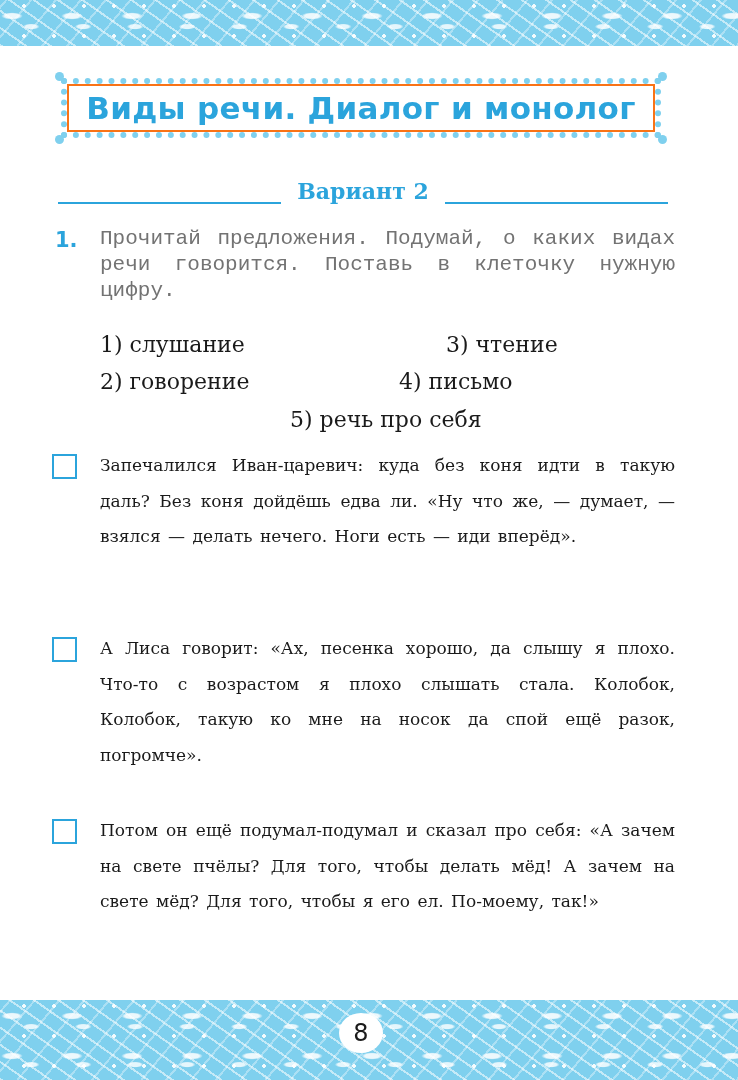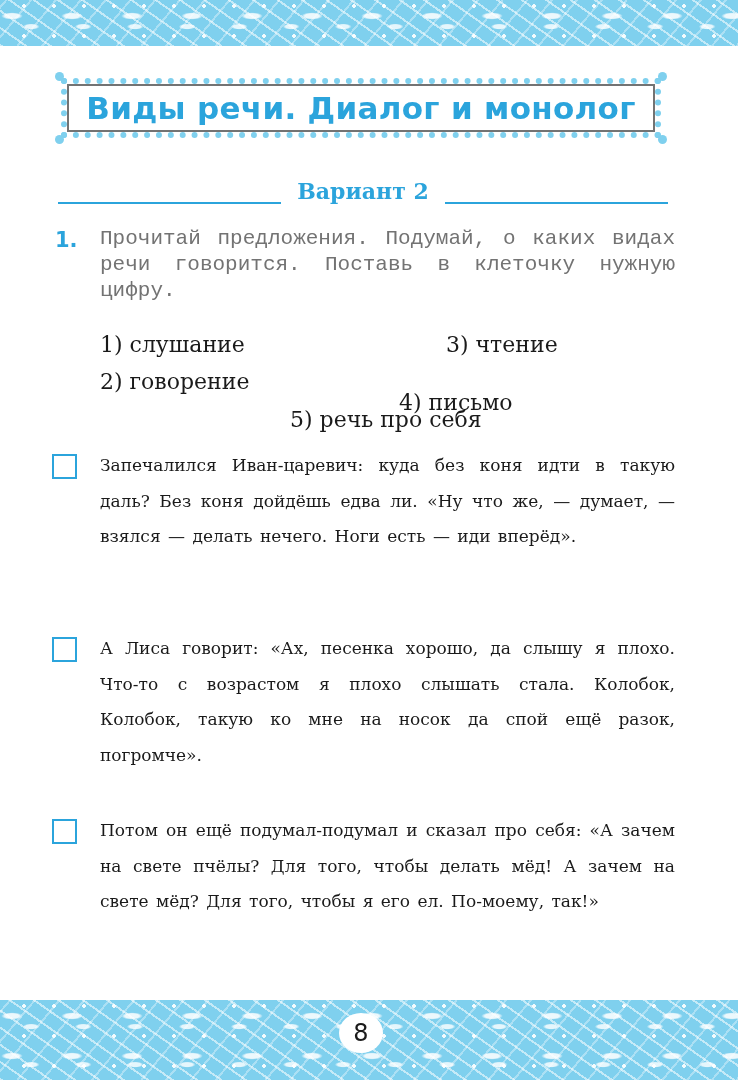--- a/index.html
+++ b/index.html
@@ -24,21 +24,21 @@
   .title-frame {
     position: absolute; left: 55px; top: 72px; width: 612px; height: 72px;
     box-sizing: border-box;
   }
   .title-frame .dots {
     position: absolute; left: 6px; right: 6px; top: 6px; bottom: 6px;
     border: 6px dotted #7fd0ee;
   }
   .title-frame .inner {
     position: absolute; left: 12px; right: 12px; top: 12px; bottom: 12px;
-    border: 2px solid #737373;
+    border: 2px solid #f97316;
     display: flex; align-items: center; justify-content: center;
   }
   .title-frame .corner {
     position: absolute; width: 9px; height: 9px; border-radius: 50%;
     background: #7fd0ee;
   }
   .title-text {
     font-family: "DejaVu Sans", sans-serif; font-weight: bold;
     font-size: 31px; color: #2ba4dc; letter-spacing: 0.3px;
   }
@@ -118,21 +118,21 @@
 
 <div class="task">
   <span class="task-num">1.</span>
   <div class="task-text">Прочитай предложения. Подумай, о каких видах речи говорится. Поставь в клеточку нужную цифру.</div>
 </div>
 
 <div class="options">
   <span class="opt" style="left:0;top:0;">1) слушание</span>
   <span class="opt" style="left:0;top:37px;">2) говорение</span>
   <span class="opt" style="left:299px;top:0;margin-left:47px;">3) чтение</span>
-  <span class="opt" style="left:299px;top:37px;margin-top:21px;">4) письмо</span>
+  <span class="opt" style="left:299px;top:37px;">4) письмо</span>
   <span class="opt" style="left:162px;top:75px;margin-left:28px;">5) речь про себя</span>
 </div>
 
 <div class="item" style="top:448px;">
   <div class="checkbox"></div>
   <div class="item-text">Запечалился Иван-царевич: куда без коня идти в такую даль? Без коня дойдёшь едва ли. «Ну что же, — думает, — взялся — делать нечего. Ноги есть — иди вперёд».</div>
 </div>
 
 <div class="item" style="top:631px;">
   <div class="checkbox"></div>

